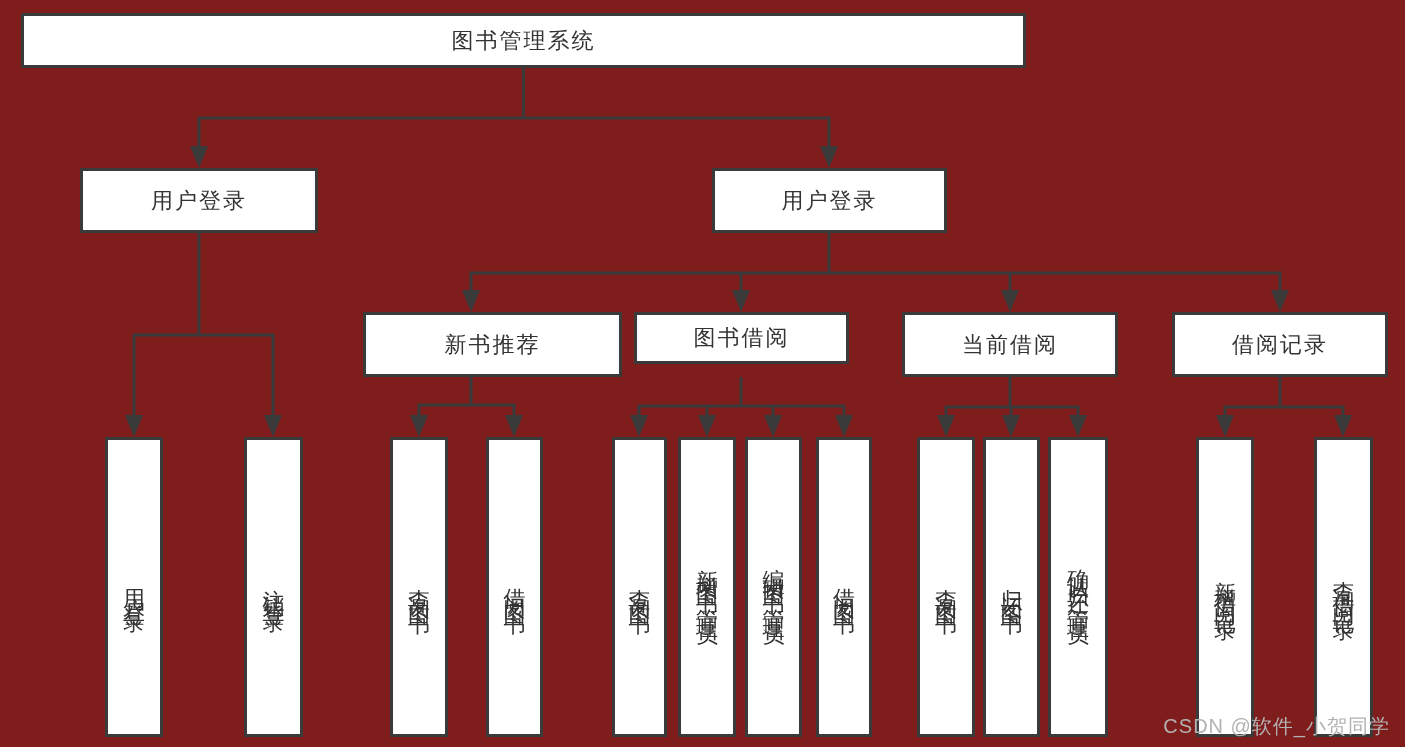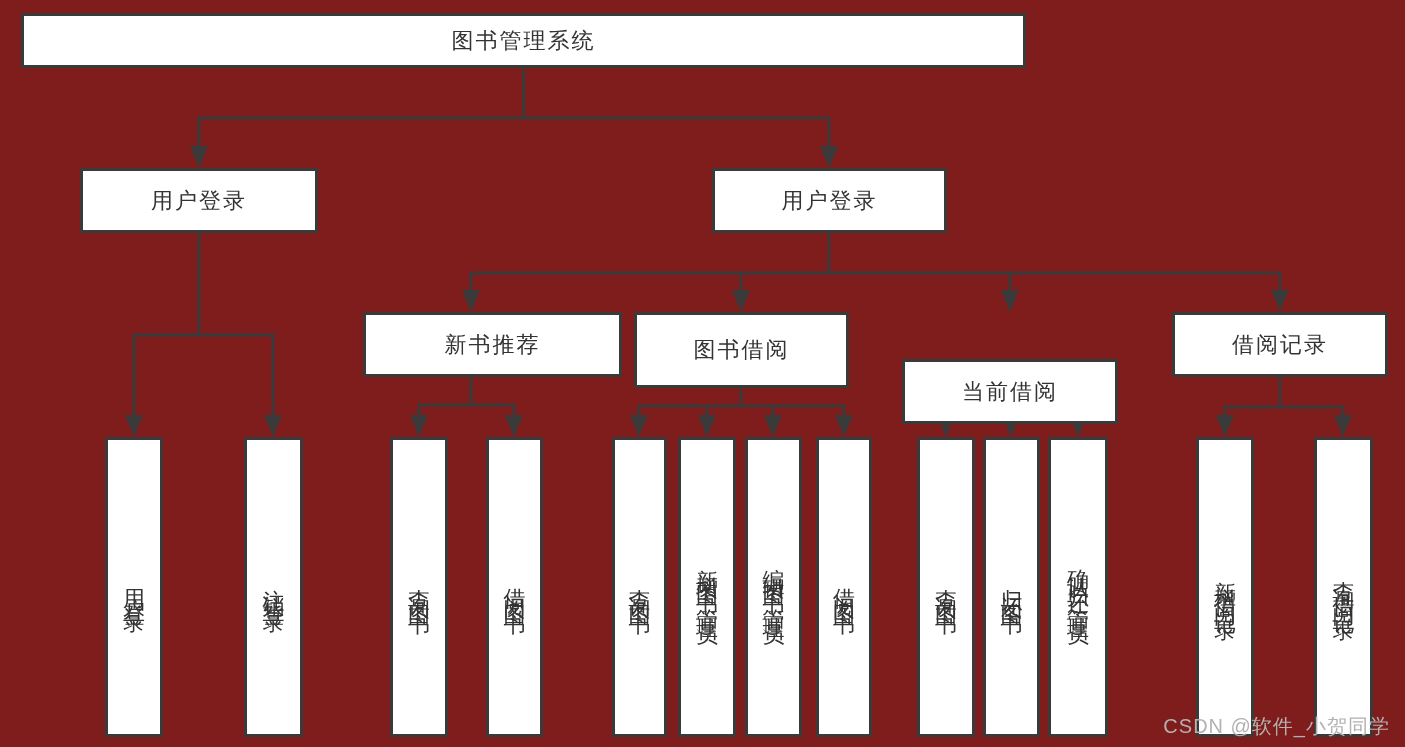--- a/index.html
+++ b/index.html
@@ -29,22 +29,22 @@
   }
   .hbox .label {
     font-size: 22px;
     letter-spacing: 2px;
     white-space: nowrap;
   }
   .b-root  { left: 21px;  top: 13px;  width: 1005px; height: 55px; }
   .b-user  { left: 80px;  top: 168px; width: 238px;  height: 65px; }
   .b-mgmt  { left: 712px; top: 168px; width: 235px;  height: 65px; }
   .b-l3-1  { left: 363px;  top: 312px; width: 259px; height: 65px; }
-  .b-l3-2  { left: 634px;  top: 312px; width: 215px; height: 76px; }
-  .b-l3-3  { left: 902px;  top: 312px; width: 216px; height: 65px; margin-top: 47px; }
+  .b-l3-2  { left: 634px;  top: 312px; width: 215px; height: 52px; }
+  .b-l3-3  { left: 902px;  top: 312px; width: 216px; height: 65px; }
   .b-l3-4  { left: 1172px; top: 312px; width: 216px; height: 65px; }
   .vbox { top: 437px; height: 300px; }
   .vbox .label {
     writing-mode: vertical-rl;
     text-orientation: mixed;
     font-size: 22px;
     letter-spacing: 8px;
     line-height: 1;
     white-space: nowrap;
   }

